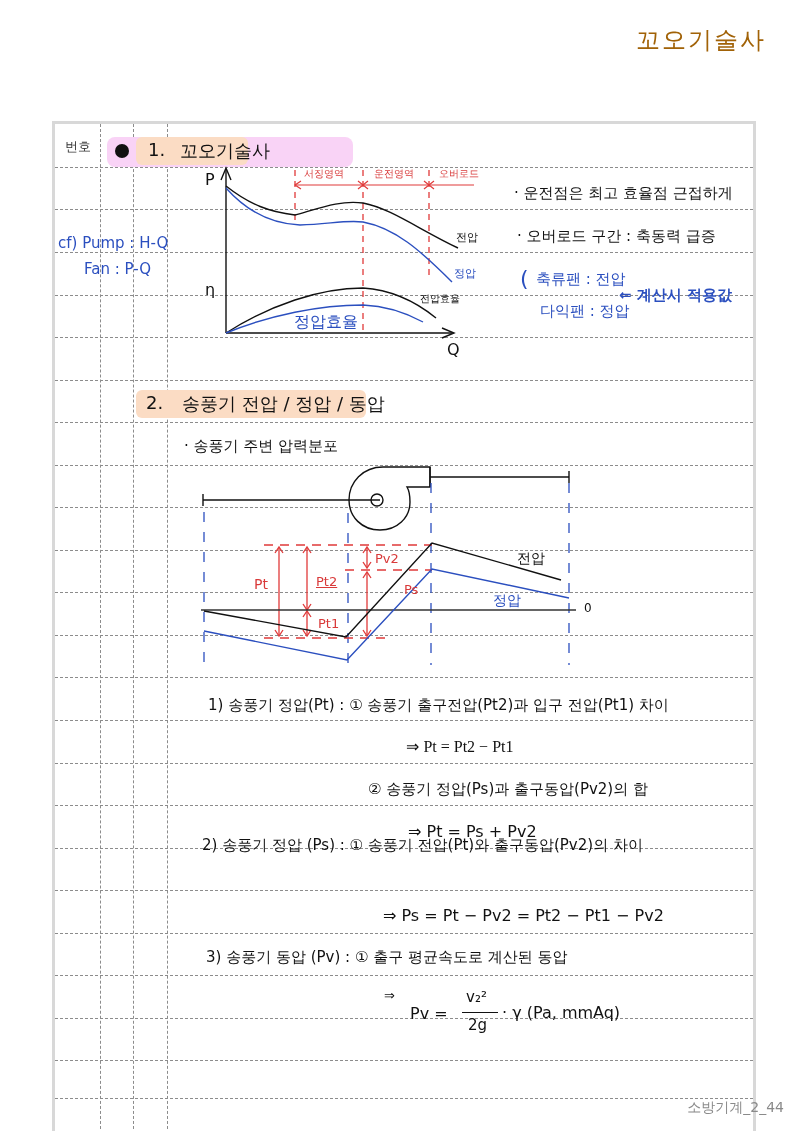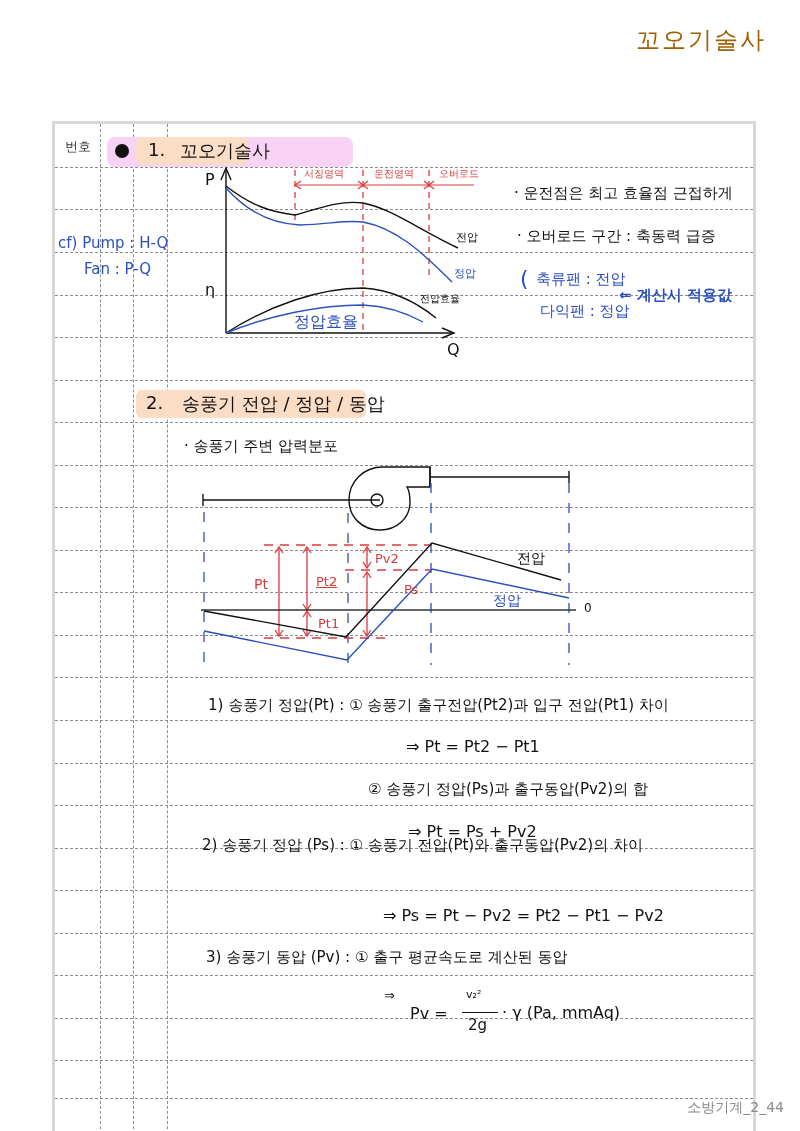--- a/index.html
+++ b/index.html
@@ -170,27 +170,27 @@
 <div class="txt red" style="left:254px;top:576px;font-size:14px;">Pt</div>
 <div class="txt red" style="left:316px;top:574px;font-size:13px;text-decoration:underline;">Pt2</div>
 <div class="txt red" style="left:318px;top:616px;font-size:13px;">Pt1</div>
 <div class="txt red" style="left:375px;top:551px;font-size:13px;">Pv2</div>
 <div class="txt red" style="left:372px;top:582px;font-size:13px;margin-left:32px;">Ps</div>
 <div class="txt" style="left:517px;top:550px;font-size:14px;">전압</div>
 <div class="txt blue" style="left:493px;top:592px;font-size:14px;">정압</div>
 <div class="txt" style="left:584px;top:601px;font-size:12px;">0</div>
 
 <div class="txt note" style="left:208px;top:696px;font-size:15px;">1) 송풍기 정압(Pt) : ① 송풍기 출구전압(Pt2)과 입구 전압(Pt1) 차이</div>
-<div class="txt formula" style="left:406px;top:737px;">⇒ Pt = Pt2 − Pt1</div>
+<div class="txt formula" style="left:406px;top:737px;font-family:Liberation Serif, serif;">⇒ Pt = Pt2 − Pt1</div>
 <div class="txt note" style="left:368px;top:780px;font-size:15px;">② 송풍기 정압(Ps)과 출구동압(Pv2)의 합</div>
 <div class="txt formula" style="left:408px;top:822px;">⇒ Pt = Ps + Pv2</div>
 <div class="txt note" style="left:202px;top:836px;font-size:15px;">2) 송풍기 정압 (Ps) : ① 송풍기 전압(Pt)와 출구동압(Pv2)의 차이</div>
 <div class="txt formula" style="left:383px;top:906px;">⇒ Ps = Pt − Pv2 = Pt2 − Pt1 − Pv2</div>
 <div class="txt note" style="left:206px;top:948px;font-size:15px;">3) 송풍기 동압 (Pv) : ① 출구 평균속도로 계산된 동압</div>
 
 <div class="txt" style="left:384px;top:988px;font-size:13px;">⇒</div>
 <div class="txt formula" style="left:410px;top:1004px;">Pv =</div>
-<div class="txt" style="left:466px;top:988px;font-size:11px;text-align:right;">v₂²</div>
+<div class="txt" style="left:466px;top:988px;font-size:15px;text-align:right;">v₂²</div>
 <div style="position:absolute;left:462px;top:1012px;width:36px;border-top:1.3px solid #111;"></div>
 <div class="txt" style="left:468px;top:1016px;font-size:15px;">2g</div>
 <div class="txt formula" style="left:502px;top:1003px;">· γ  (Pa, mmAq)</div>
 
 <div class="txt pageno">소방기계_2_44</div>
 
 </body></html>

